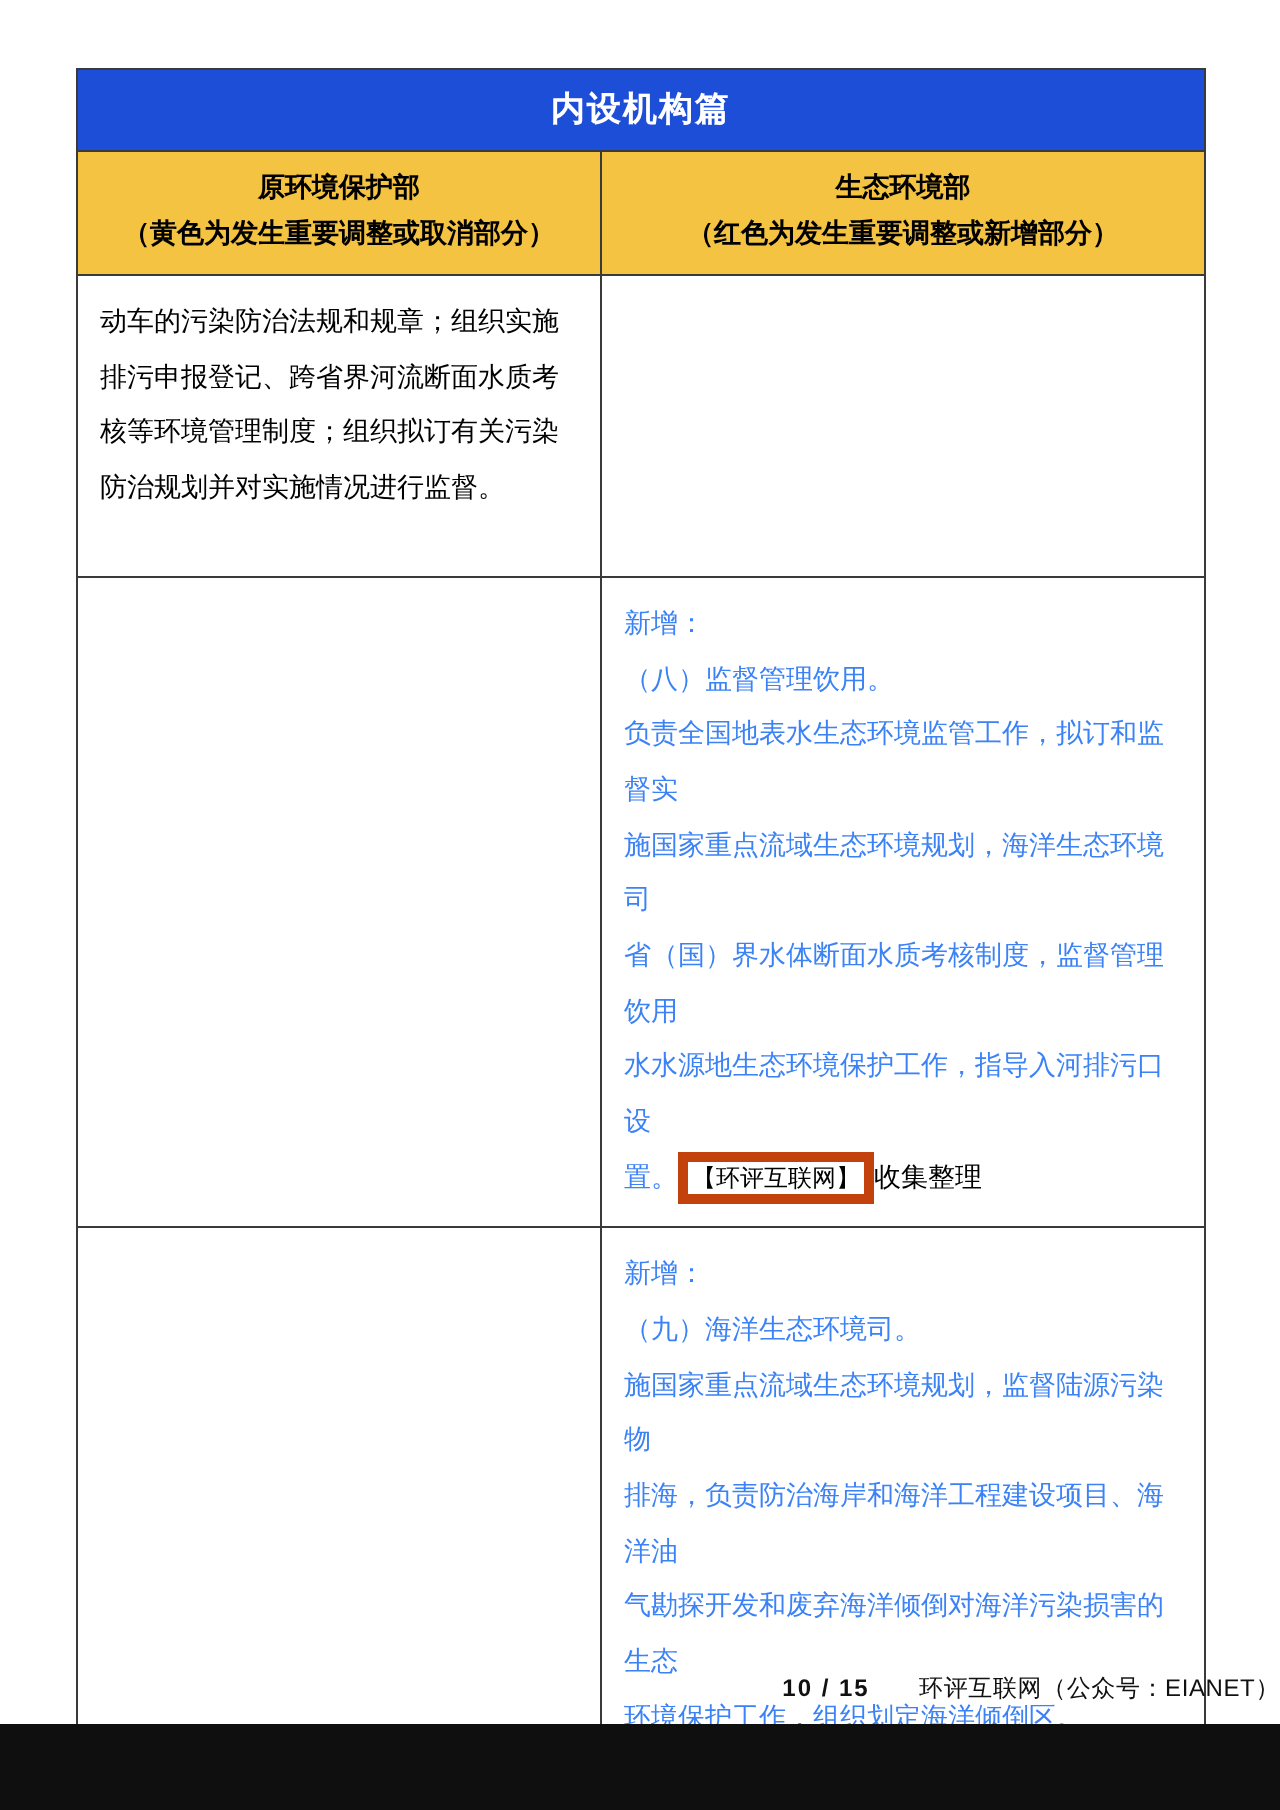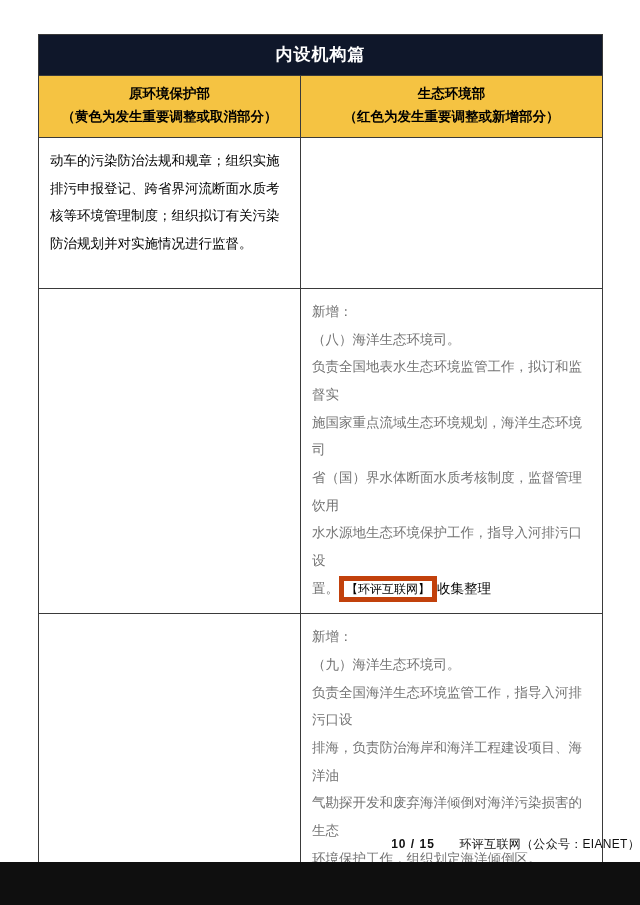--- a/index.html
+++ b/index.html
@@ -28,21 +28,21 @@
     width: 564px;
     border-collapse: collapse;
     table-layout: fixed;
   }
   .doc-table td {
     border: 1px solid #3a3a3a;
     vertical-align: top;
     padding: 0;
   }
   .title-cell {
-    background: #0f172a;
+    background: #1d4ed8;
     color: #ffffff;
     text-align: center;
     font-weight: bold;
     font-size: 17px;
     letter-spacing: 1px;
     padding: 8px 0 9px 0 !important;
     font-family: "Liberation Sans", "DejaVu Sans", sans-serif;
   }
   .head-cell {
     background: #f5c342;
@@ -59,21 +59,21 @@
   .body-cell {
     font-size: 13.5px;
     line-height: 2.05;
     padding: 9px 11px 11px 11px !important;
     height: auto;
   }
   .body-cell p {
     margin: 0;
   }
   .red {
-    color: #737373;
+    color: #3b82f6;
   }
   .black {
     color: #000000;
   }
   .cell-left-empty {
     background: #ffffff;
   }
   .tag {
     border: 5px solid #c2410c;
     padding: 0 2px;
@@ -179,37 +179,37 @@
           <p class="black">核等环境管理制度；组织拟订有关污染</p>
           <p class="black">防治规划并对实施情况进行监督。</p>
         </td>
         <td class="body-cell cell-left-empty"></td>
       </tr>
 
       <tr>
         <td class="body-cell cell-left-empty row-2"></td>
         <td class="body-cell row-2">
           <p class="red">新增：</p>
-          <p class="red">（八）海洋生态环境司。</p>
+          <p class="red">（八）监督管理饮用。</p>
           <p class="red">负责全国地表水生态环境监管工作，拟订和监督实</p>
           <p class="red">施国家重点流域生态环境规划，海洋生态环境司</p>
           <p class="red">省（国）界水体断面水质考核制度，监督管理饮用</p>
           <p class="red">水水源地生态环境保护工作，指导入河排污口设</p>
           <p>
             <span class="red">置。</span><span class="tag black">【环评互联网】</span><span class="black">收集整理</span>
           </p>
         </td>
       </tr>
 
       <tr>
         <td class="body-cell cell-left-empty row-3"></td>
         <td class="body-cell row-3">
           <p class="red">新增：</p>
           <p class="red">（九）海洋生态环境司。</p>
-          <p class="red">负责全国海洋生态环境监管工作，指导入河排污口设</p>
+          <p class="red">施国家重点流域生态环境规划，监督陆源污染物</p>
           <p class="red">排海，负责防治海岸和海洋工程建设项目、海洋油</p>
           <p class="red">气勘探开发和废弃海洋倾倒对海洋污染损害的生态</p>
           <p class="red">环境保护工作，组织划定海洋倾倒区。</p>
         </td>
       </tr>
 
       <tr>
         <td class="body-cell cell-left-empty row-4"></td>
         <td class="body-cell row-4">
           <p class="red">新增：</p>

